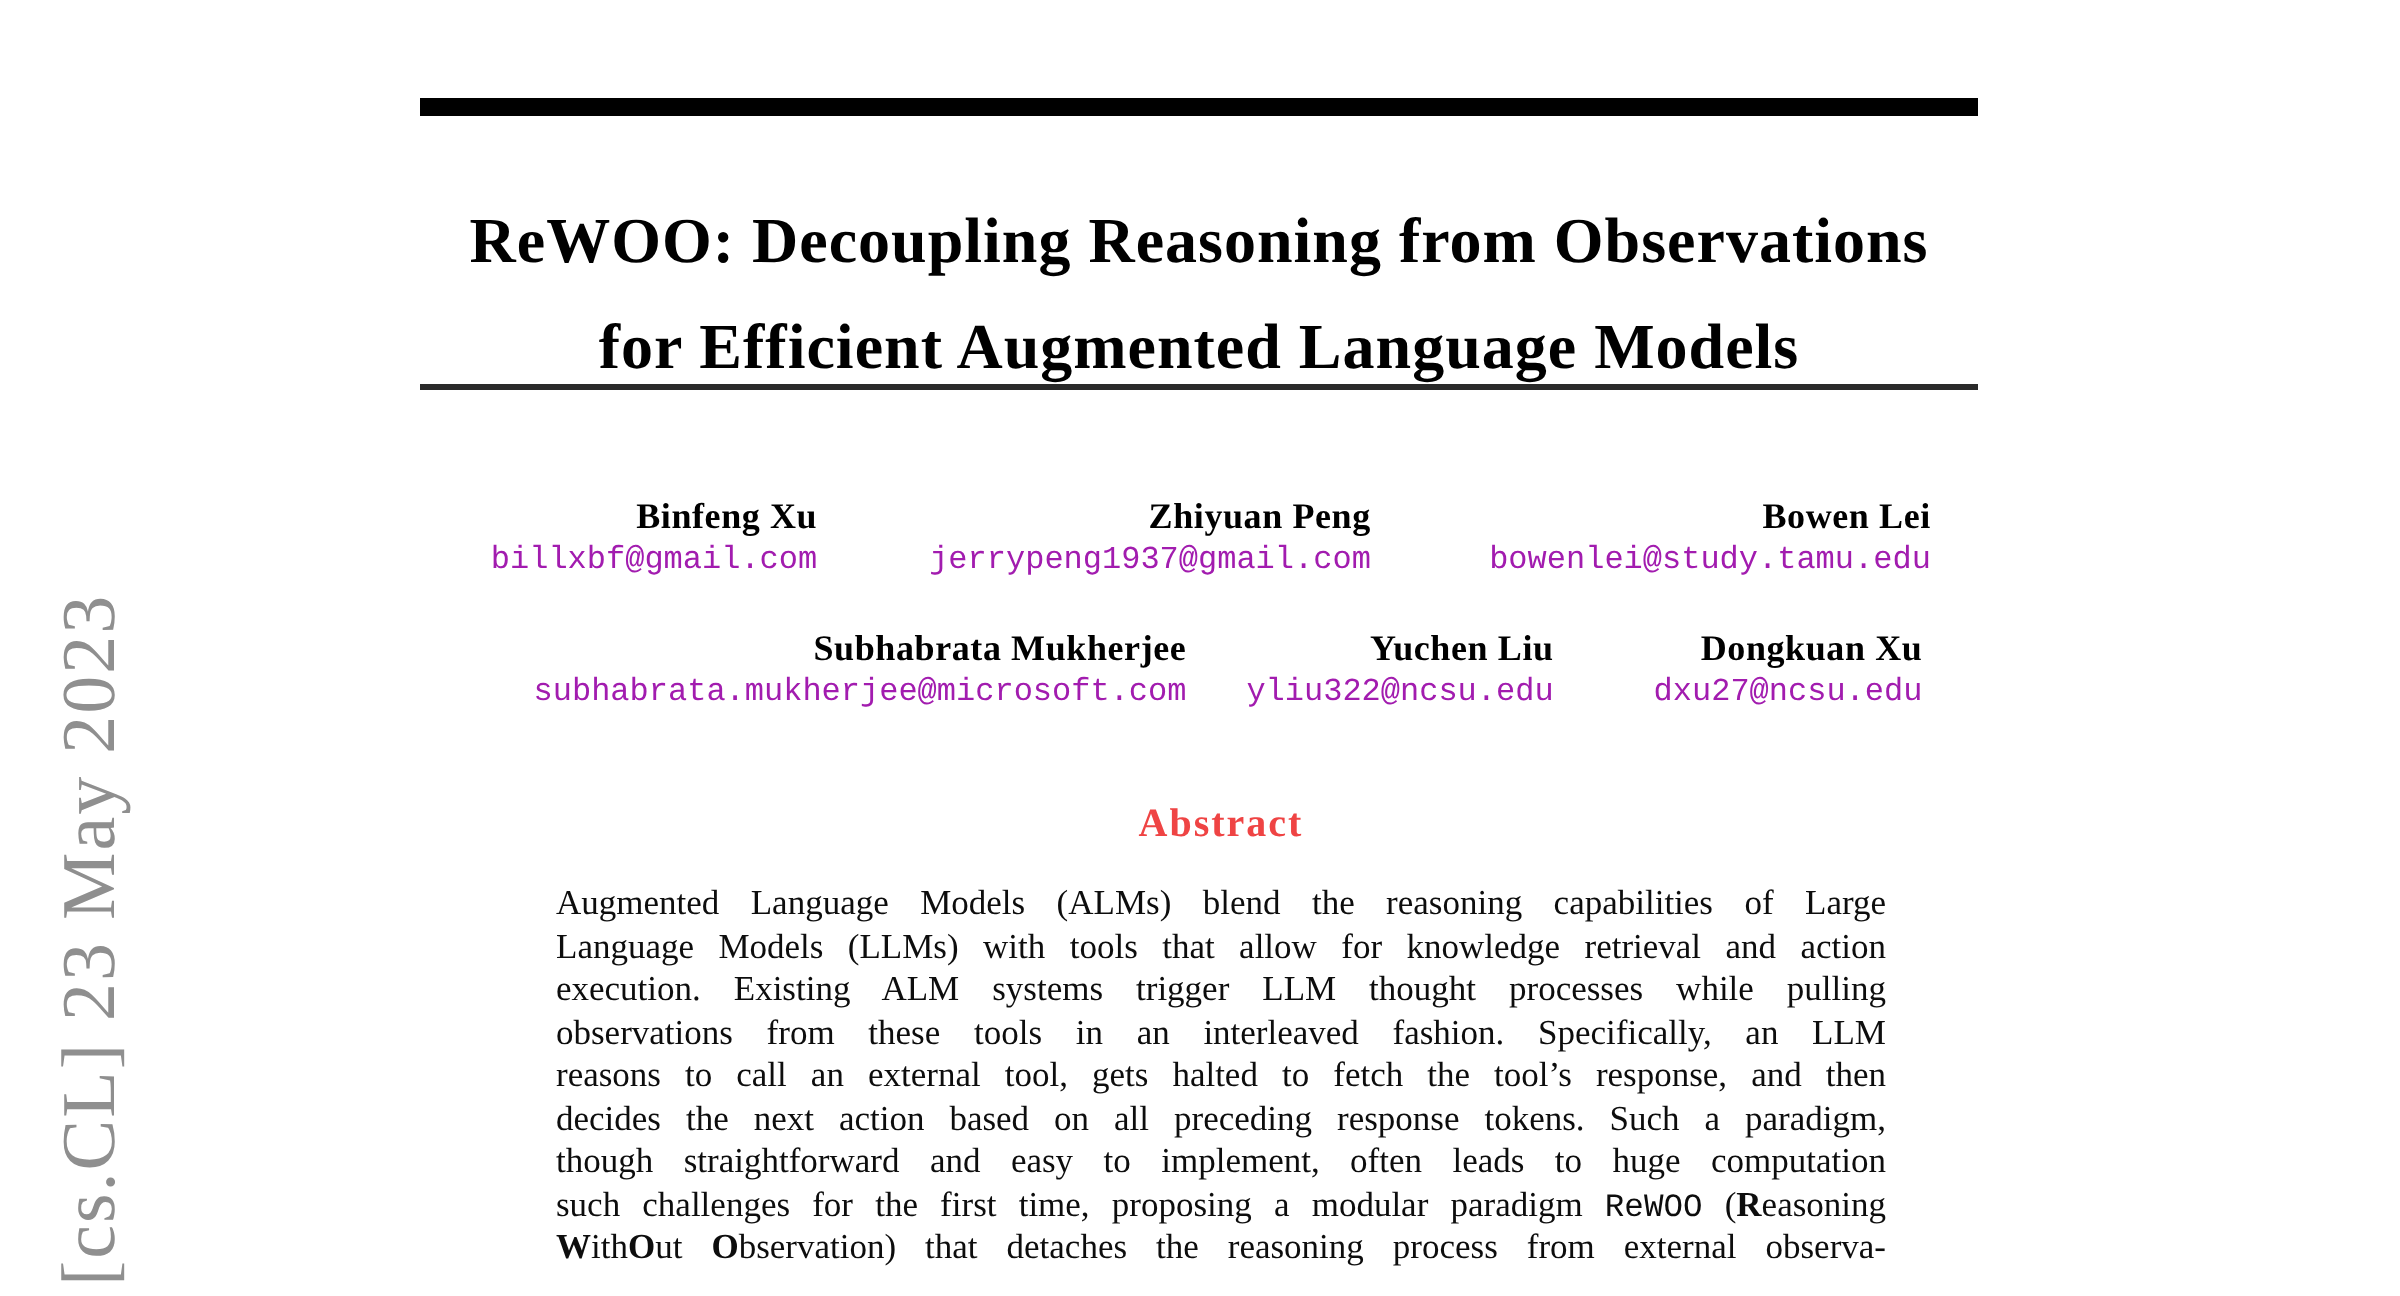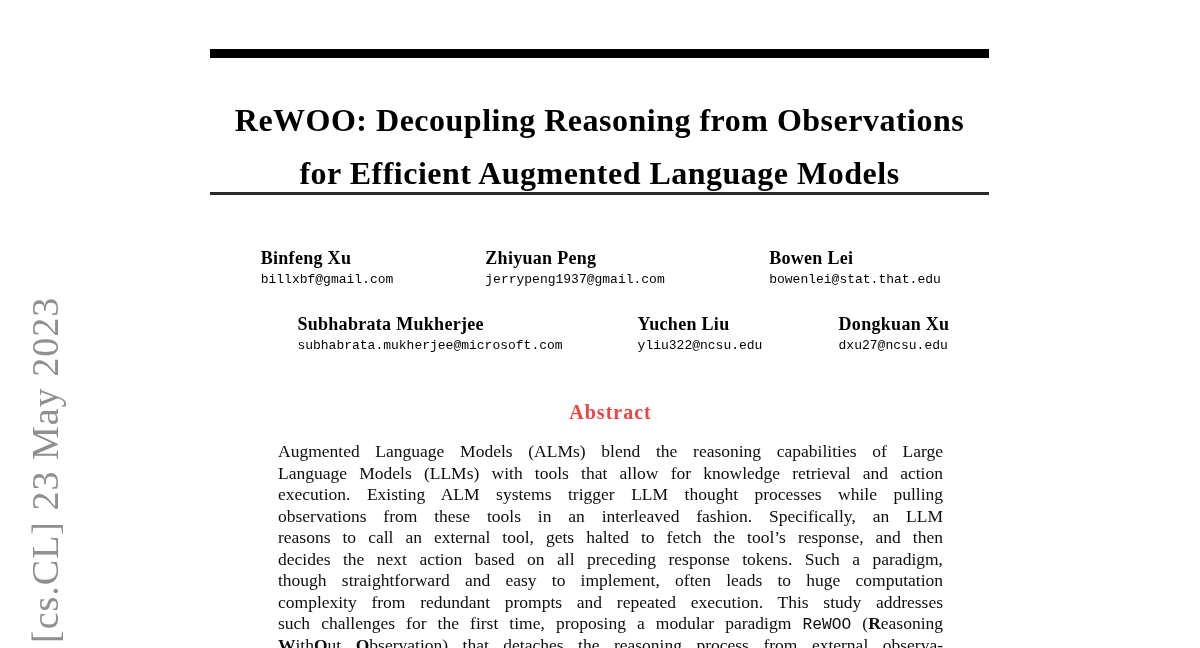--- a/index.html
+++ b/index.html
@@ -54,35 +54,35 @@
     line-height: 37px;
     letter-spacing: 0.5px;
     color: #000000;
   }
   .title span { display: block; margin-top: 16px; }
 
   
   .author {
     position: absolute;
     transform: translateX(-50%);
-    text-align: left;
+    text-align: right;
     white-space: nowrap;
   }
   .author-name {
     font-weight: bold;
     font-size: 18px;
     line-height: 22px;
     letter-spacing: 0.3px;
     color: #000000;
   }
   .author-email {
     font-family: "Liberation Mono", monospace;
-    font-size: 13px;
+    font-size: 16px;
     line-height: 22px;
-    color: #000000;
+    color: #a21caf;
   }
   .a1 { left: 327px; top: 247px; }
   .a2 { left: 575px; top: 247px; }
   .a3 { left: 855px; top: 247px; }
   .a4 { left: 401px; top: 313px; margin-left: 29px; }
   .a5 { left: 700px; top: 313px; }
   .a6 { left: 894px; top: 313px; }
 
   
   .abs-heading {
@@ -132,21 +132,21 @@
   <div class="author a1">
     <div class="author-name">Binfeng Xu</div>
     <div class="author-email">billxbf@gmail.com</div>
   </div>
   <div class="author a2">
     <div class="author-name">Zhiyuan Peng</div>
     <div class="author-email">jerrypeng1937@gmail.com</div>
   </div>
   <div class="author a3">
     <div class="author-name">Bowen Lei</div>
-    <div class="author-email">bowenlei@stat.that.edu</div>
+    <div class="author-email">bowenlei@study.tamu.edu</div>
   </div>
   <div class="author a4">
     <div class="author-name">Subhabrata Mukherjee</div>
     <div class="author-email">subhabrata.mukherjee@microsoft.com</div>
   </div>
   <div class="author a5">
     <div class="author-name">Yuchen Liu</div>
     <div class="author-email">yliu322@ncsu.edu</div>
   </div>
   <div class="author a6">
@@ -157,18 +157,17 @@
   <div class="abs-heading">Abstract</div>
 
   <div class="abs-body">
       <div class="abs-line"><span>Augmented Language Models (ALMs) blend the reasoning capabilities of Large</span></div>
       <div class="abs-line"><span>Language Models (LLMs) with tools that allow for knowledge retrieval and action</span></div>
       <div class="abs-line"><span>execution. Existing ALM systems trigger LLM thought processes while pulling</span></div>
       <div class="abs-line"><span>observations from these tools in an interleaved fashion. Specifically, an LLM</span></div>
       <div class="abs-line"><span>reasons to call an external tool, gets halted to fetch the tool’s response, and then</span></div>
       <div class="abs-line"><span>decides the next action based on all preceding response tokens. Such a paradigm,</span></div>
       <div class="abs-line"><span>though straightforward and easy to implement, often leads to huge computation</span></div>
-      <div class="abs-line"><span>complexity from redundant prompts and repeated execution. This study addresses</span></div>
       <div class="abs-line"><span>such challenges for the first time, proposing a modular paradigm </span><span class="seg-mono">ReWOO</span><span> (</span><span class="seg-bold">R</span><span>easoning</span></div>
       <div class="abs-line"><span class="seg-bold">W</span><span>ith</span><span class="seg-bold">O</span><span>ut </span><span class="seg-bold">O</span><span>bservation) that detaches the reasoning process from external observa-</span></div>
     </div>
 
 </div>
 
 </body></html>

